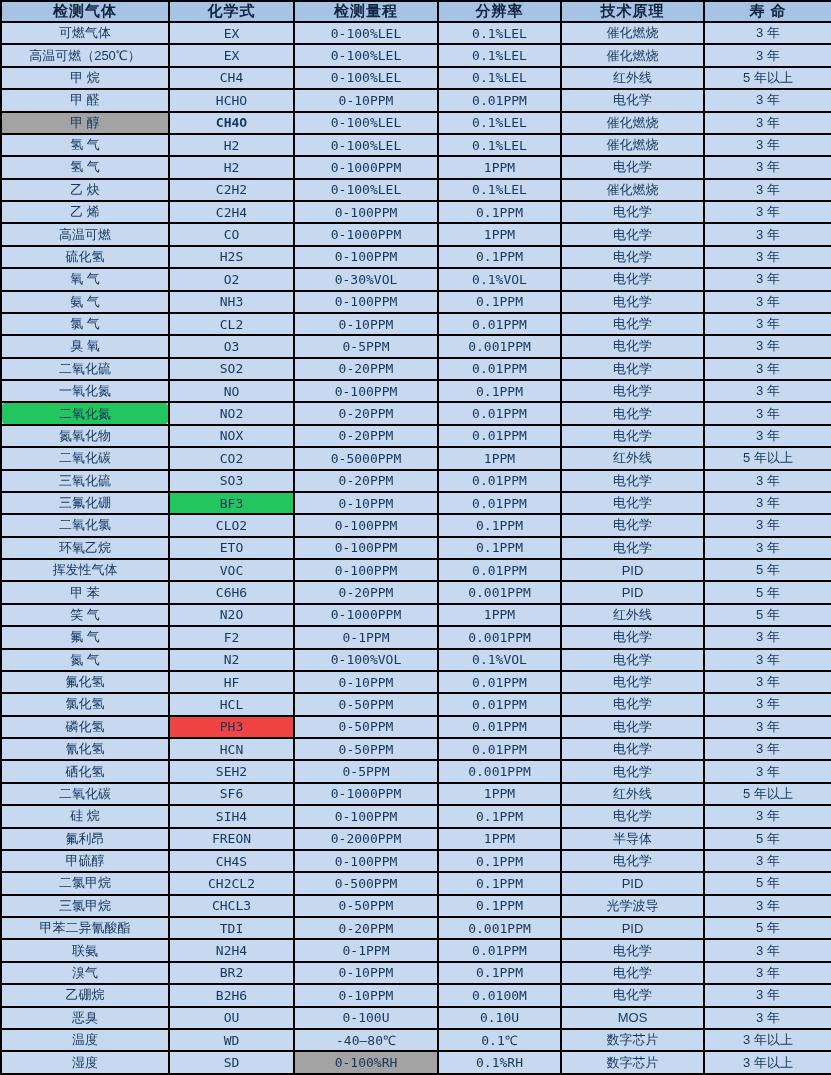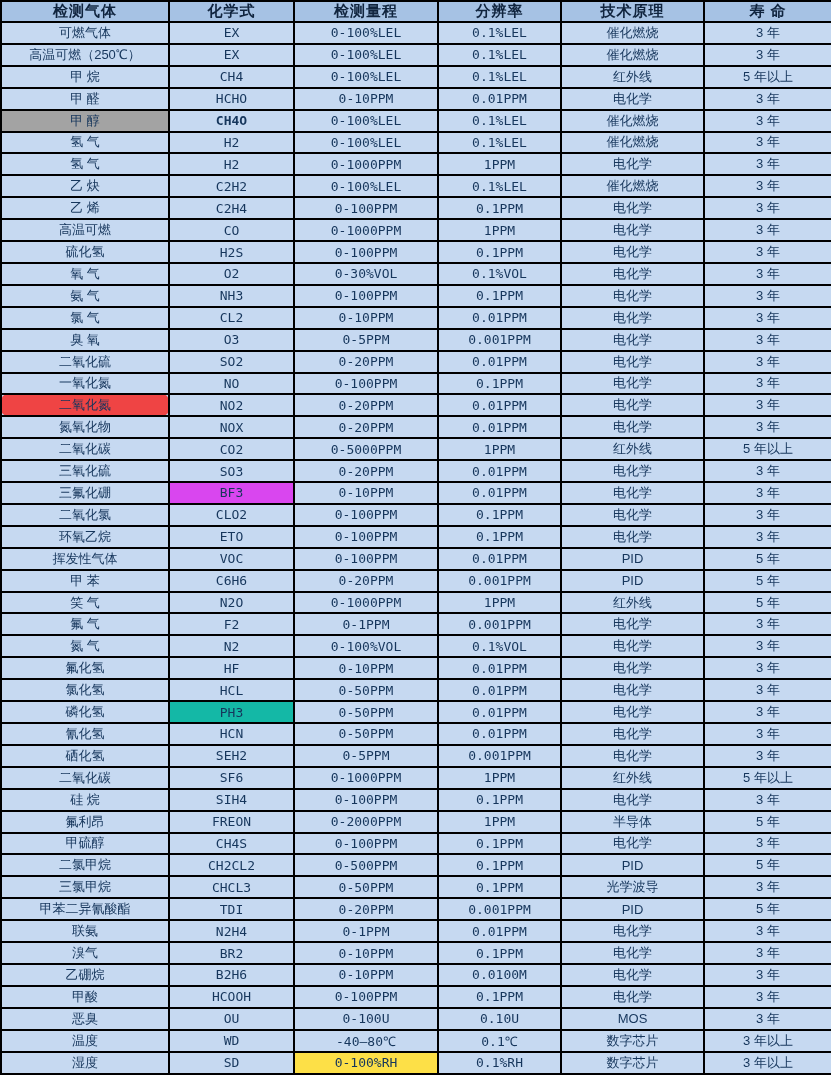--- a/index.html
+++ b/index.html
@@ -195,21 +195,21 @@
       </tr>
       <tr>
         <td style="background: rgb(198, 217, 241); color: rgb(22, 54, 92);">一氧化氮</td>
         <td class="mono" style="background: rgb(198, 217, 241); color: rgb(22, 54, 92);">NO</td>
         <td class="mono" style="background: rgb(198, 217, 241); color: rgb(22, 54, 92);">0-100PPM</td>
         <td class="mono" style="background: rgb(198, 217, 241); color: rgb(22, 54, 92);">0.1PPM</td>
         <td style="background: rgb(198, 217, 241); color: rgb(22, 54, 92);">电化学</td>
         <td style="background: rgb(198, 217, 241); color: rgb(22, 54, 92);">3 年</td>
       </tr>
       <tr>
-        <td style="background: #ef4444; color: rgb(22, 54, 92); border-radius: 7px;">二氧化氮</td>
+        <td style="background: #22c55e; color: rgb(22, 54, 92); border-radius: 7px;">二氧化氮</td>
         <td class="mono" style="background: rgb(198, 217, 241); color: rgb(22, 54, 92);">NO2</td>
         <td class="mono" style="background: rgb(198, 217, 241); color: rgb(22, 54, 92);">0-20PPM</td>
         <td class="mono" style="background: rgb(198, 217, 241); color: rgb(22, 54, 92);">0.01PPM</td>
         <td style="background: rgb(198, 217, 241); color: rgb(22, 54, 92);">电化学</td>
         <td style="background: rgb(198, 217, 241); color: rgb(22, 54, 92);">3 年</td>
       </tr>
       <tr>
         <td style="background: rgb(198, 217, 241); color: rgb(22, 54, 92);">氮氧化物</td>
         <td class="mono" style="background: rgb(198, 217, 241); color: rgb(22, 54, 92);">NOX</td>
         <td class="mono" style="background: rgb(198, 217, 241); color: rgb(22, 54, 92);">0-20PPM</td>
@@ -228,21 +228,21 @@
       <tr>
         <td style="background: rgb(198, 217, 241); color: rgb(22, 54, 92); border-radius: 10px;">三氧化硫</td>
         <td class="mono" style="background: rgb(198, 217, 241); color: rgb(22, 54, 92);">SO3</td>
         <td class="mono" style="background: rgb(198, 217, 241); color: rgb(22, 54, 92);">0-20PPM</td>
         <td class="mono" style="background: rgb(198, 217, 241); color: rgb(22, 54, 92);">0.01PPM</td>
         <td style="background: rgb(198, 217, 241); color: rgb(22, 54, 92);">电化学</td>
         <td style="background: rgb(198, 217, 241); color: rgb(22, 54, 92);">3 年</td>
       </tr>
       <tr>
         <td style="background: rgb(198, 217, 241); color: rgb(22, 54, 92);">三氟化硼</td>
-        <td class="mono" style="background: #d946ef; color: rgb(22, 54, 92);">BF3</td>
+        <td class="mono" style="background: #22c55e; color: rgb(22, 54, 92);">BF3</td>
         <td class="mono" style="background: rgb(198, 217, 241); color: rgb(22, 54, 92);">0-10PPM</td>
         <td class="mono" style="background: rgb(198, 217, 241); color: rgb(22, 54, 92);">0.01PPM</td>
         <td style="background: rgb(198, 217, 241); color: rgb(22, 54, 92);">电化学</td>
         <td style="background: rgb(198, 217, 241); color: rgb(22, 54, 92);">3 年</td>
       </tr>
       <tr>
         <td style="background: rgb(198, 217, 241); color: rgb(22, 54, 92);">二氧化氯</td>
         <td class="mono" style="background: rgb(198, 217, 241); color: rgb(22, 54, 92); margin-top: 40px;">CLO2</td>
         <td class="mono" style="background: rgb(198, 217, 241); color: rgb(22, 54, 92);">0-100PPM</td>
         <td class="mono" style="background: rgb(198, 217, 241); color: rgb(22, 54, 92);">0.1PPM</td>
@@ -308,21 +308,21 @@
       <tr>
         <td style="background: rgb(198, 217, 241); color: rgb(22, 54, 92);">氯化氢</td>
         <td class="mono" style="background: rgb(198, 217, 241); color: rgb(22, 54, 92);">HCL</td>
         <td class="mono" style="background: rgb(198, 217, 241); color: rgb(22, 54, 92);">0-50PPM</td>
         <td class="mono" style="background: rgb(198, 217, 241); color: rgb(22, 54, 92);">0.01PPM</td>
         <td style="background: rgb(198, 217, 241); color: rgb(22, 54, 92);">电化学</td>
         <td style="background: rgb(198, 217, 241); color: rgb(22, 54, 92);">3 年</td>
       </tr>
       <tr>
         <td style="background: rgb(198, 217, 241); color: rgb(22, 54, 92);">磷化氢</td>
-        <td class="mono" style="background: #14b8a6; color: rgb(22, 54, 92); margin-top: 48px;">PH3</td>
+        <td class="mono" style="background: #ef4444; color: rgb(22, 54, 92); margin-top: 48px;">PH3</td>
         <td class="mono" style="background: rgb(198, 217, 241); color: rgb(22, 54, 92);">0-50PPM</td>
         <td class="mono" style="background: rgb(198, 217, 241); color: rgb(22, 54, 92);">0.01PPM</td>
         <td style="background: rgb(198, 217, 241); color: rgb(22, 54, 92);">电化学</td>
         <td style="background: rgb(198, 217, 241); color: rgb(22, 54, 92);">3 年</td>
       </tr>
       <tr>
         <td style="background: rgb(198, 217, 241); color: rgb(22, 54, 92);">氰化氢</td>
         <td class="mono" style="background: rgb(198, 217, 241); color: rgb(22, 54, 92);">HCN</td>
         <td class="mono" style="background: rgb(198, 217, 241); color: rgb(22, 54, 92);">0-50PPM</td>
         <td class="mono" style="background: rgb(198, 217, 241); color: rgb(22, 54, 92);">0.01PPM</td>
@@ -407,28 +407,20 @@
         <td class="mono" style="background: rgb(198, 217, 241); color: rgb(22, 54, 92);">0-10PPM</td>
         <td class="mono" style="background: rgb(198, 217, 241); color: rgb(22, 54, 92);">0.1PPM</td>
         <td style="background: rgb(198, 217, 241); color: rgb(22, 54, 92);">电化学</td>
         <td style="background: rgb(198, 217, 241); color: rgb(22, 54, 92);">3 年</td>
       </tr>
       <tr>
         <td style="background: rgb(198, 217, 241); color: rgb(22, 54, 92);">乙硼烷</td>
         <td class="mono" style="background: rgb(198, 217, 241); color: rgb(22, 54, 92);">B2H6</td>
         <td class="mono" style="background: rgb(198, 217, 241); color: rgb(22, 54, 92);">0-10PPM</td>
         <td class="mono" style="background: rgb(198, 217, 241); color: rgb(22, 54, 92);">0.0100M</td>
-        <td style="background: rgb(198, 217, 241); color: rgb(22, 54, 92);">电化学</td>
-        <td style="background: rgb(198, 217, 241); color: rgb(22, 54, 92);">3 年</td>
-      </tr>
-      <tr>
-        <td style="background: rgb(198, 217, 241); color: rgb(22, 54, 92);">甲酸</td>
-        <td class="mono" style="background: rgb(198, 217, 241); color: rgb(22, 54, 92);">HCOOH</td>
-        <td class="mono" style="background: rgb(198, 217, 241); color: rgb(22, 54, 92);">0-100PPM</td>
-        <td class="mono" style="background: rgb(198, 217, 241); color: rgb(22, 54, 92);">0.1PPM</td>
         <td style="background: rgb(198, 217, 241); color: rgb(22, 54, 92);">电化学</td>
         <td style="background: rgb(198, 217, 241); color: rgb(22, 54, 92);">3 年</td>
       </tr>
       <tr>
         <td style="background: rgb(198, 217, 241); color: rgb(22, 54, 92);">恶臭</td>
         <td class="mono" style="background: rgb(198, 217, 241); color: rgb(22, 54, 92);">OU</td>
         <td class="mono" style="background: rgb(198, 217, 241); color: rgb(22, 54, 92);">0-100U</td>
         <td class="mono" style="background: rgb(198, 217, 241); color: rgb(22, 54, 92);">0.10U</td>
         <td style="background: rgb(198, 217, 241); color: rgb(22, 54, 92);">MOS</td>
         <td style="background: rgb(198, 217, 241); color: rgb(22, 54, 92);">3 年</td>
@@ -437,19 +429,19 @@
         <td style="background: rgb(198, 217, 241); color: rgb(22, 54, 92);">温度</td>
         <td class="mono" style="background: rgb(198, 217, 241); color: rgb(22, 54, 92);">WD</td>
         <td class="mono" style="background: rgb(198, 217, 241); color: rgb(22, 54, 92);">-40—80℃</td>
         <td class="mono" style="background: rgb(198, 217, 241); color: rgb(22, 54, 92);">0.1℃</td>
         <td style="background: rgb(198, 217, 241); color: rgb(22, 54, 92);">数字芯片</td>
         <td style="background: rgb(198, 217, 241); color: rgb(22, 54, 92);">3 年以上</td>
       </tr>
       <tr>
         <td style="background: rgb(198, 217, 241); color: rgb(22, 54, 92);">湿度</td>
         <td class="mono" style="background: rgb(198, 217, 241); color: rgb(22, 54, 92);">SD</td>
-        <td class="mono" style="background: #fde047; color: rgb(22, 54, 92);">0-100%RH</td>
+        <td class="mono" style="background: #a3a3a3; color: rgb(22, 54, 92);">0-100%RH</td>
         <td class="mono" style="background: rgb(198, 217, 241); color: rgb(22, 54, 92);">0.1%RH</td>
         <td style="background: rgb(198, 217, 241); color: rgb(22, 54, 92);">数字芯片</td>
         <td style="background: rgb(198, 217, 241); color: rgb(22, 54, 92);">3 年以上</td>
       </tr>
     </tbody>
 </table>
 
 </body></html>

